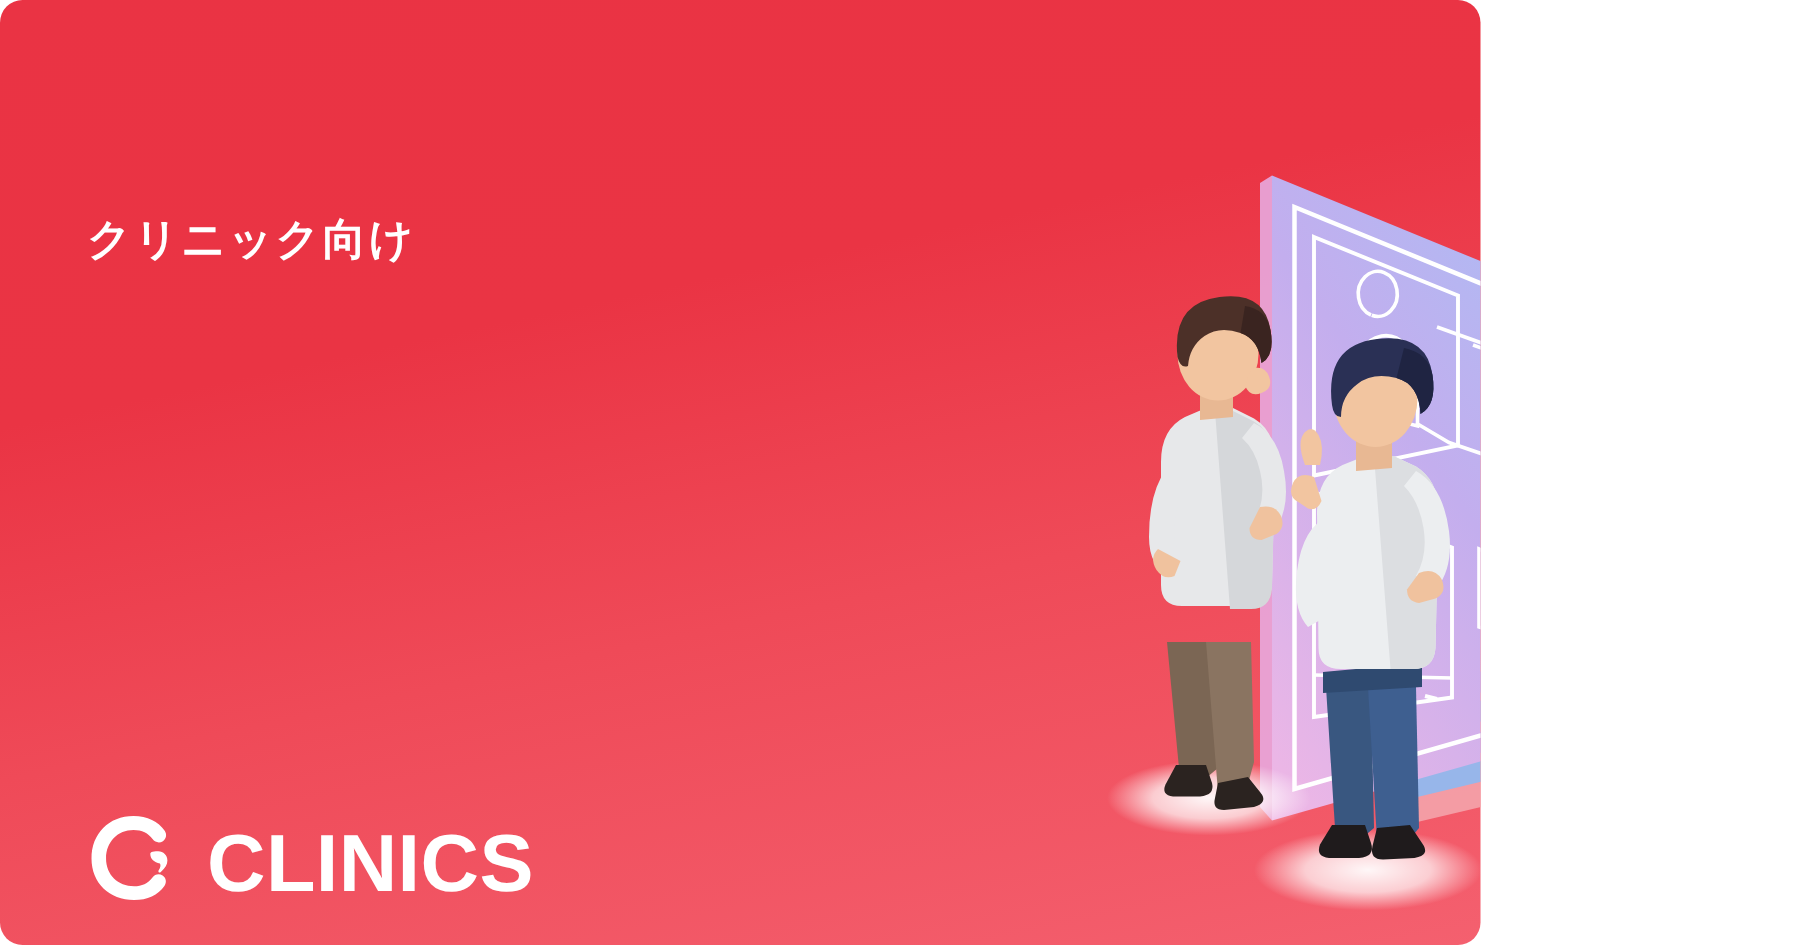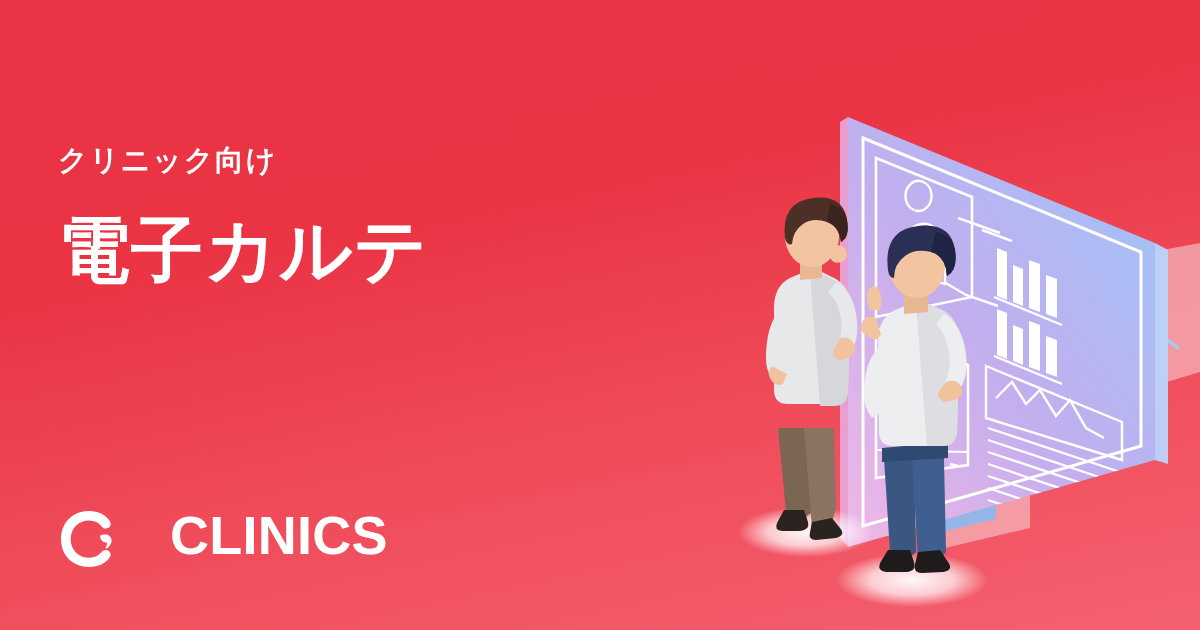--- a/index.html
+++ b/index.html
@@ -6,24 +6,25 @@
     margin: 0;
     padding: 0;
     background: #ffffff;
   }
   body {
     font-family: "Liberation Sans", sans-serif;
   }
 
   #banner {
     position: relative;
-    width: 1200px;
+    width: 987px;
     height: 630px;
     overflow: hidden;
     background: linear-gradient(168deg, #ea3344 0%, #ea3444 34%, #ef4a58 62%, #f4606f 100%);
+    border-radius: 15px;
   }
 
   
   .copy-block {
     position: absolute;
     left: 58px;
     top: 146px;
     width: 640px;
     z-index: 40;
   }
@@ -44,25 +45,24 @@
     line-height: 1.25;
     margin: 0;
     white-space: nowrap;
   }
   .headline .ln { display: block; }
 
   
   .logo {
     position: absolute;
     left: 58px;
-    top: 508px;
+    top: 541px;
     display: flex;
-    align-items: flex-start;
+    align-items: flex-end;
     z-index: 40;
-    gap: 32px;
   }
   .logo-mark {
     width: 62px;
     height: 62px;
     margin-right: 18px;
     flex: none;
   }
   .logo-word {
     color: #ffffff;
     font-size: 54px;
@@ -263,21 +263,20 @@
 
         <path d="M188,210 q-5,-40 30,-44 q33,-4 37,24 q3,20 -8,26 q-1,-20 -16,-24 q-16,-4 -26,4 q-11,8 -11,22 q-5,0 -6,-8 z" fill="#2a3055"></path>
         <path d="M236,172 q16,3 19,18 q3,20 -8,26 q-1,-20 -16,-24 z" fill="#1f2442"></path>
       </g>
     </svg>
   </div>
 
   <div class="copy-block">
     <p class="eyebrow">クリニック向け</p>
     <h1 class="headline">
-      <span class="ln">電子カルテ</span>
     </h1>
   </div>
 
   <div class="logo">
     <svg class="logo-mark" viewBox="0 0 62 62">
       <path d="M31,3 C14.5,3 3,14.8 3,31.3 C3,47.6 14.9,59 31.4,59 C40.3,59 47.3,55.6 51.6,49.6 C53.3,47.2 52.7,44.2 50.4,42.7 C48.1,41.2 45.2,41.9 43.5,44.1 C40.6,47.9 36.6,49.8 31.4,49.8 C20.6,49.8 12.7,42.1 12.7,31.3 C12.7,20.3 20.5,12.4 31,12.4 C36.6,12.4 40.9,14.5 43.7,18.4 C45.4,20.7 48.3,21.3 50.6,19.8 C52.9,18.3 53.4,15.3 51.8,12.9 C47.5,6.7 40.3,3 31,3 Z" fill="#ffffff"></path>
       <path d="M47.5,26.5 C50.9,26.5 53.6,29.2 53.6,32.6 C53.6,35.3 52.2,37.6 49.2,40.3 C48.2,41.2 47.1,40.2 47.8,39.1 C49.1,37.1 49.3,35.7 48.6,34.6 C44.9,34.2 42.2,31.6 42.2,28.4 C42.2,27.3 42.9,26.5 47.5,26.5 Z" fill="#ffffff"></path>
     </svg>
     <span class="logo-word">CLINICS</span>
   </div>

